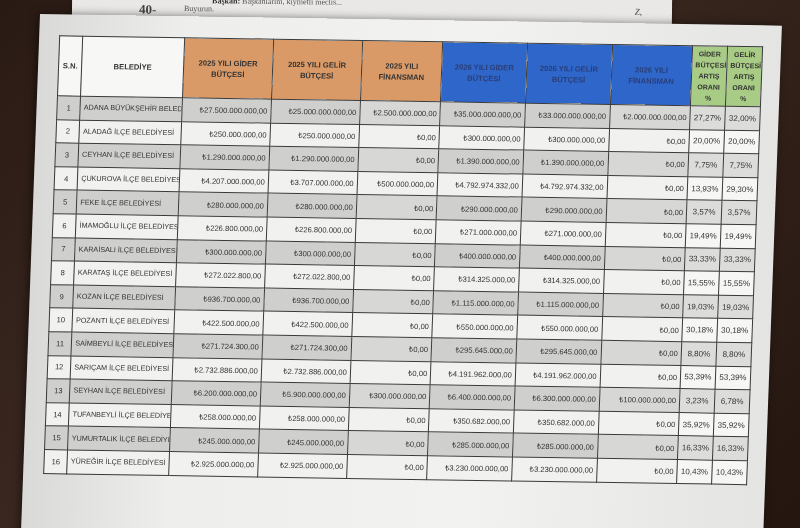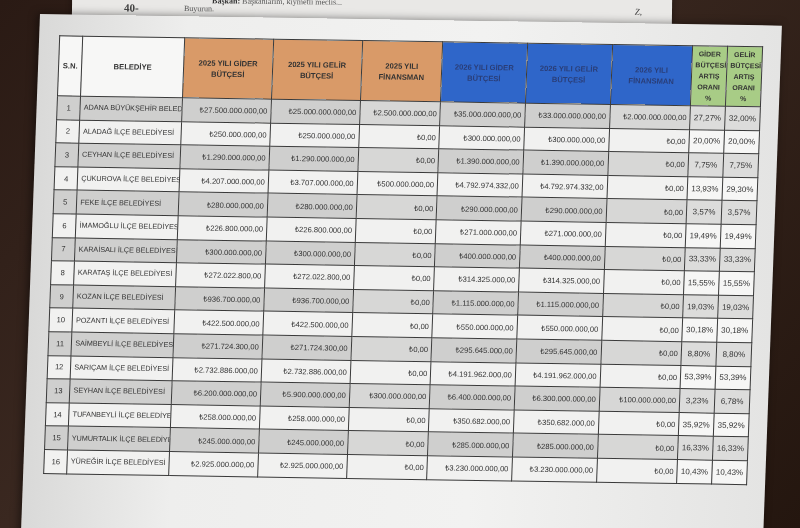--- a/index.html
+++ b/index.html
@@ -6,21 +6,21 @@
   body {
     width:800px; height:528px; overflow:hidden; position:relative;
     background: linear-gradient(135deg, #2a1a14 0%, #3a2820 40%, #24160f 100%);
     font-family: "Liberation Sans", sans-serif;
   }
   .back-sheet {
     position:absolute; left:72px; top:-10px; width:600px; height:40px;
     background:#e9e8e6; transform:rotate(0.6deg);
     box-shadow:0 2px 6px rgba(0,0,0,.4);
   }
-  .back-sheet .num { position:absolute; left:52px; top:14px; font-size:11px; color:#444; font-family:"Liberation Serif", serif; font-weight:bold; }
+  .back-sheet .num { position:absolute; left:67px; top:14px; font-size:13px; color:#444; font-family:"Liberation Serif", serif; font-weight:bold; }
   .back-sheet .line1 { position:absolute; left:140px; top:8px; font-size:8px; color:#555; font-family:"Liberation Serif", serif; }
   .back-sheet .line1 b { color:#333; }
   .back-sheet .line2 { position:absolute; left:112px; top:16px; font-size:8px; color:#555; font-family:"Liberation Serif", serif; }
   .back-sheet .mark { position:absolute; right:30px; top:14px; font-size:9px; color:#444; font-family:"Liberation Serif", serif; font-style:italic; }
   .page {
     position:absolute; left:40px; top:14px; width:742px; height:540px;
     background: linear-gradient(90deg, #d9d9d8 0%, #eeeeed 20%, #f2f2f1 60%, #e4e4e3 100%);
     transform: rotate(0.9deg) skewX(-1.2deg);
     transform-origin: 0 0;
     box-shadow: -2px 0 8px rgba(0,0,0,.5);

